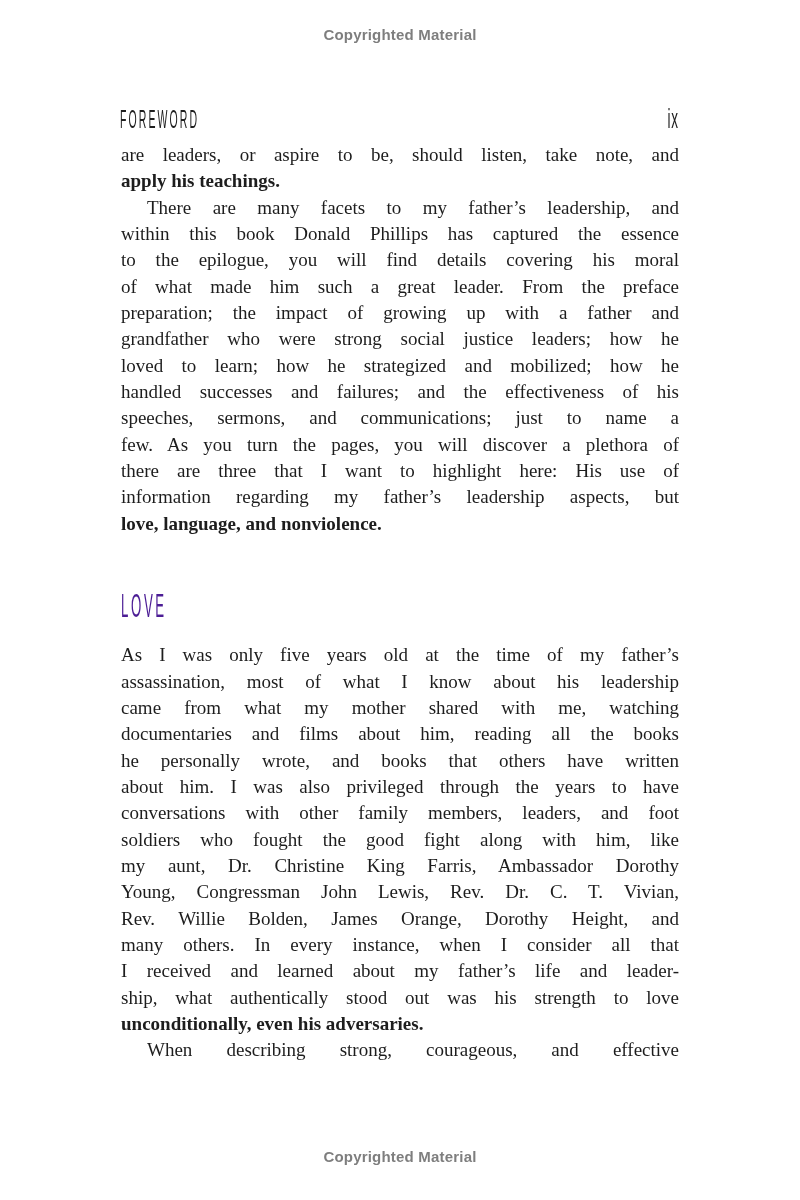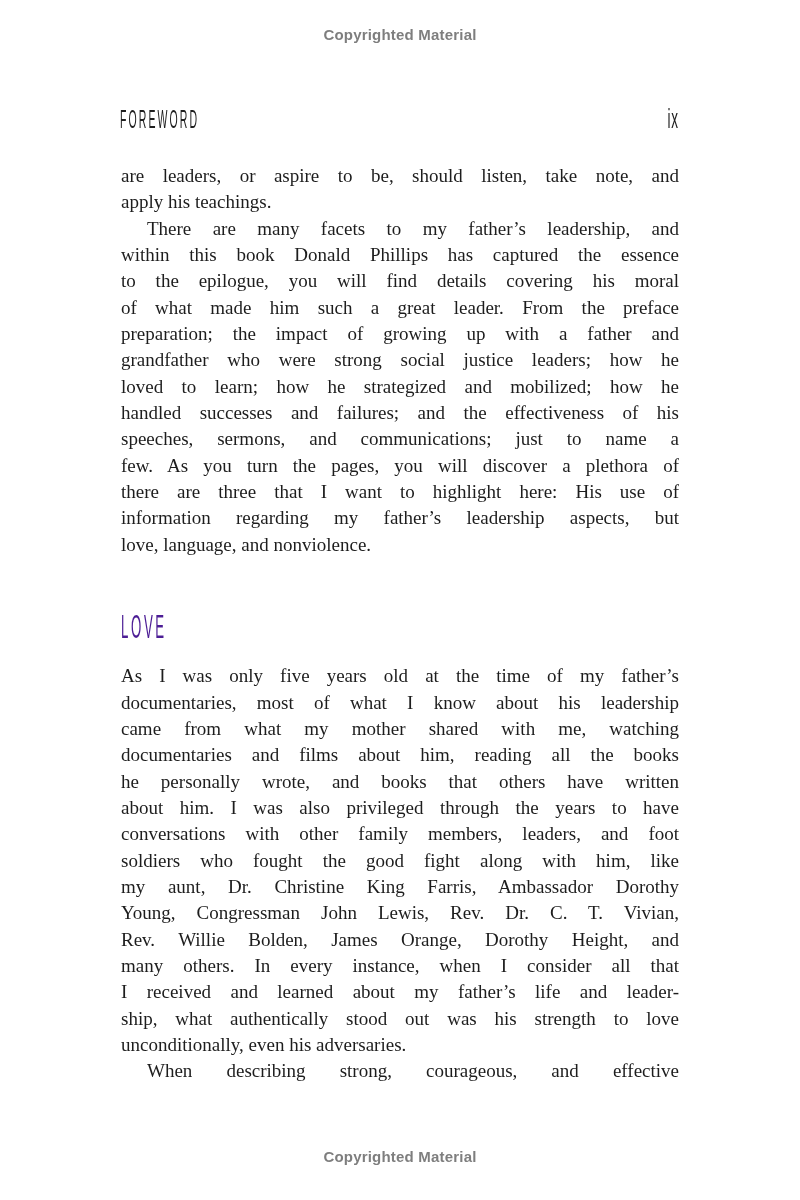--- a/index.html
+++ b/index.html
@@ -62,33 +62,33 @@
     line-height: 34px;
     letter-spacing: 0.2em;
     transform: scaleX(0.40);
     transform-origin: 0 50%;
   }
 
   .bodytext {
     position: absolute;
     left: 121px;
     width: 558px;
-    top: 163px;
+    top: 142px;
     font-size: 19px;
     color: #1d1d1d;
   }
   .ln {
     height: 26.35px;
     line-height: 26.35px;
     text-align: justify;
     text-align-last: justify;
     text-justify: inter-word;
     overflow: hidden;
   }
-  .ln.left { text-align-last: left; }
+  .ln.left { text-align-last: left; font-weight: bold; }
   .ln.indent { text-indent: 26px; }
 
   .section-heading {
     margin: 52px 0 19px 0;
     height: 34px;
     line-height: 34px;
     color: #4c1d95;
   }
 </style>
 </head>
@@ -117,21 +117,21 @@
     <div class="ln">handled successes and failures; and the effectiveness of his</div>
     <div class="ln">speeches, sermons, and communications; just to name a</div>
     <div class="ln">few. As you turn the pages, you will discover a plethora of</div>
     <div class="ln">there are three that I want to highlight here: His use of</div>
     <div class="ln">information regarding my father’s leadership aspects, but</div>
     <div class="ln left">love, language, and nonviolence.</div>
 
     <h2 class="section-heading"><span class="cond cond-love">LOVE</span></h2>
 
     <div class="ln">As I was only five years old at the time of my father’s</div>
-    <div class="ln">documentaries, most of what I know about his leadership</div>
+    <div class="ln">assassination, most of what I know about his leadership</div>
     <div class="ln">came from what my mother shared with me, watching</div>
     <div class="ln">documentaries and films about him, reading all the books</div>
     <div class="ln">he personally wrote, and books that others have written</div>
     <div class="ln">about him. I was also privileged through the years to have</div>
     <div class="ln">conversations with other family members, leaders, and foot</div>
     <div class="ln">soldiers who fought the good fight along with him, like</div>
     <div class="ln">my aunt, Dr. Christine King Farris, Ambassador Dorothy</div>
     <div class="ln">Young, Congressman John Lewis, Rev. Dr. C. T. Vivian,</div>
     <div class="ln">Rev. Willie Bolden, James Orange, Dorothy Height, and</div>
     <div class="ln">many others. In every instance, when I consider all that</div>

